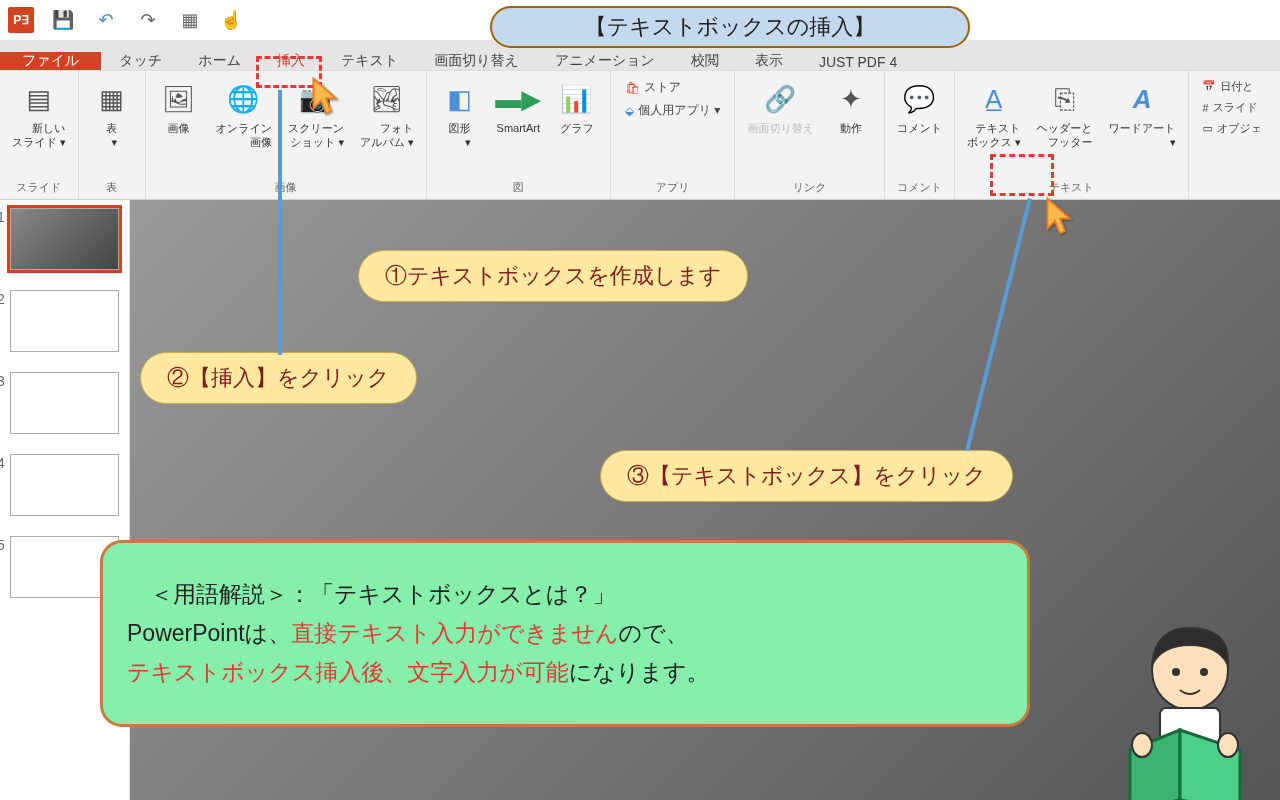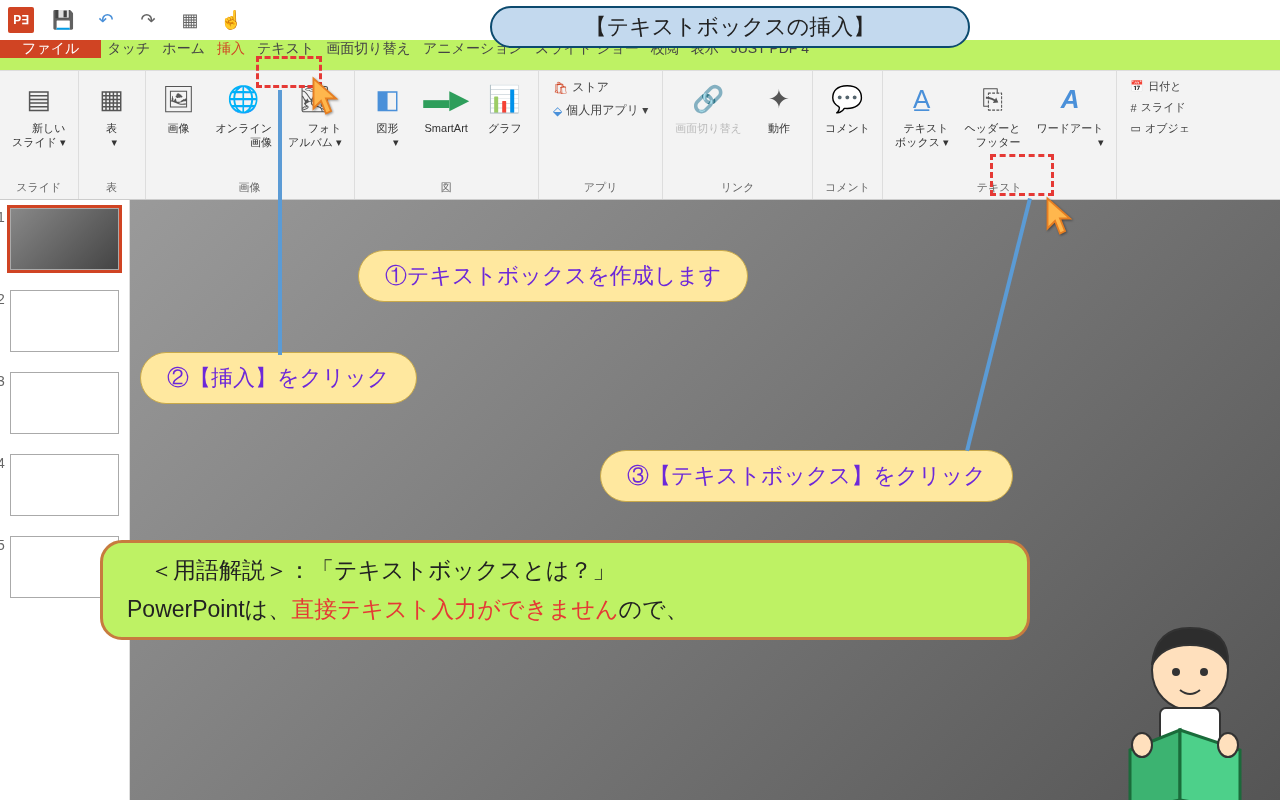--- a/index.html
+++ b/index.html
@@ -1,46 +1,46 @@
 <!DOCTYPE html>
 <html><head>
 <meta charset="utf-8">
 <style>
 *{margin:0;padding:0;box-sizing:border-box;font-family:"Meiryo","MS PGothic",sans-serif}
 body{width:1280px;height:800px;background:#fff;overflow:hidden;position:relative}
 .qat{height:40px;display:flex;align-items:center;padding:0 8px;gap:18px;background:#fff}
 .qat-icon{width:24px;height:24px;color:#666;display:flex;align-items:center;justify-content:center;font-size:18px}
 .pp-logo{width:26px;height:26px;background:#d04423;color:#fff;font-size:12px;font-weight:bold;display:flex;align-items:center;justify-content:center;border-radius:2px}
-.tabs{height:30px;display:flex;align-items:flex-start;background:#bef264}
-.tab{padding:0 6px;display:flex;align-items:center;font-size:14px;color:#444;cursor:pointer}
+.tabs{height:30px;display:flex;align-items:flex-end;background:#e5e5e5}
+.tab{padding:0 18px;display:flex;align-items:center;font-size:14px;color:#444;cursor:pointer}
 .tab-file{background:#d04423;color:#fff;padding:0 22px}
 .tab-active{color:#d04423}
 .ribbon{height:130px;background:#f3f3f3;border-top:1px solid #ddd;border-bottom:1px solid #ccc;display:flex;align-items:stretch}
 .grp{display:flex;flex-direction:column;border-right:1px solid #ddd;padding:4px 6px 2px}
 .grp-items{flex:1;display:flex;align-items:flex-start;gap:4px}
 .grp-label{text-align:center;font-size:11px;color:#666;padding:2px 0}
 .rbtn{display:flex;flex-direction:column;align-items:center;justify-content:flex-start;padding:4px 6px;min-width:54px;cursor:pointer}
 .rbtn-icon{width:36px;height:40px;display:flex;align-items:center;justify-content:center;font-size:26px;color:#555;margin-bottom:2px}
 .rbtn-label{font-size:11px;color:#333;text-align:right;line-height:1.3;white-space:pre-line}
 .vlist{display:flex;flex-direction:column;gap:6px;padding:4px 8px;font-size:12px;color:#444}
 .vlist div{display:flex;align-items:center;gap:4px}
 .red-dash{position:absolute;border:3px dashed #e53935;pointer-events:none}
-.title-pill{position:absolute;top:6px;left:490px;width:480px;height:42px;background:#c3d9ee;border:2px solid #0c4a6e;border-radius:21px;display:flex;align-items:center;justify-content:center;font-size:22px;color:#222}
-.callout{position:absolute;background:#ffe89f;border:1px solid #c9a94a;border-radius:26px;padding:10px 26px;font-size:22px;color:#6d28d9;white-space:nowrap}
+.title-pill{position:absolute;top:6px;left:490px;width:480px;height:42px;background:#c3d9ee;border:2px solid #a16207;border-radius:21px;display:flex;align-items:center;justify-content:center;font-size:22px;color:#222}
+.callout{position:absolute;background:#ffe89f;border:1px solid #c9a94a;border-radius:26px;padding:10px 26px;font-size:22px;color:#7f1d1d;white-space:nowrap}
 .arrow-line{position:absolute;background:#5b9bd5;transform-origin:top left}
 .cursor-icon{position:absolute;width:32px;height:40px}
 .cursor-icon svg{width:100%;height:100%;filter:drop-shadow(1px 1px 1px rgba(0,0,0,.4))}
 .workspace{position:absolute;top:200px;left:0;right:0;bottom:0;display:flex}
 .thumbs{width:130px;background:#fff;border-right:1px solid #ddd;padding:8px 10px}
 .thumb{width:100%;height:62px;background:linear-gradient(135deg,#888,#444);border:1px solid #aaa;margin-bottom:20px;position:relative}
 .thumb.blank{background:#fff}
 .thumb-num{position:absolute;left:-14px;top:0;font-size:14px;color:#666}
 .thumb.sel{outline:3px solid #d04423}
 .canvas{flex:1;background:linear-gradient(135deg,#9a9a9a,#555);position:relative}
-.expl-box{position:absolute;background:#bef264;border:3px solid #c77b3f;border-radius:22px;padding:8px 24px;font-size:23px;line-height:1.7;color:#222}
+.expl-box{position:absolute;background:#86efac;border:3px solid #c77b3f;border-radius:22px;padding:32px 24px;font-size:23px;line-height:1.7;color:#222}
 .expl-box .red{color:#e53935}
 .boy{position:absolute;right:10px;bottom:-10px;width:180px;height:200px}
 </style>
 </head>
 <body>
 
 <div class="qat">
   <div class="pp-logo">P∃</div>
   <div class="qat-icon">💾</div>
   <div class="qat-icon" style="color:#4a90d9">↶</div>
@@ -50,21 +50,20 @@
 </div>
 
 <div class="tabs">
   <div class="tab tab-file">ファイル</div>
   <div class="tab">タッチ</div>
   <div class="tab">ホーム</div>
   <div class="tab tab-active">挿入</div>
   <div class="tab">テキスト</div>
   <div class="tab">画面切り替え</div>
   <div class="tab">アニメーション</div>
-  <div class="tab">スライド ショー</div>
   <div class="tab">校閲</div>
   <div class="tab">表示</div>
   <div class="tab">JUST PDF 4</div>
 </div>
 
 <div class="ribbon">
   <div class="grp">
     <div class="grp-items">
       <div class="rbtn">
         <div class="rbtn-icon">▤</div>
@@ -87,20 +86,25 @@
   <div class="grp">
     <div class="grp-items">
       <div class="rbtn">
           <div class="rbtn-icon">🖼</div>
           <div class="rbtn-label">画像</div>
         </div>
       <div class="rbtn">
           <div class="rbtn-icon">🌐</div>
           <div class="rbtn-label">オンライン
 画像</div>
+        </div>
+      <div class="rbtn">
+          <div class="rbtn-icon">📷</div>
+          <div class="rbtn-label">スクリーン
+ショット ▾</div>
         </div>
       <div class="rbtn">
           <div class="rbtn-icon">🏞</div>
           <div class="rbtn-label">フォト
 アルバム ▾</div>
         </div>
     </div>
     <div class="grp-label">画像</div>
   </div>
   <div class="grp">
@@ -236,20 +240,21 @@
 </div>
 <div class="cursor-icon" style="top:196px;left:1044px">
   <svg viewBox="0 0 24 32">
       <path d="M2 2 L2 26 L8 20 L12 30 L16 28 L12 18 L20 18 Z" fill="#ffb74d" stroke="#e67e22" stroke-width="1.5"></path>
     </svg>
 </div>
 
 <div class="expl-box" style="left:100px;top:540px;width:930px">
   <div style="text-indent:1em">＜用語解説＞：「テキストボックスとは？」</div>
   <div><span>PowerPointは、</span><span class="red">直接テキスト入力ができません</span><span>ので、</span></div>
+  <div><span class="red">テキストボックス挿入後、文字入力が可能</span><span>になります。</span></div>
 </div>
 
 <div class="boy">
   <svg viewBox="0 0 180 200">
     <ellipse cx="100" cy="60" rx="38" ry="40" fill="#ffe0bd" stroke="#333" stroke-width="2"></ellipse>
     <path d="M62 55 Q65 18 100 18 Q140 18 138 55 Q128 35 100 35 Q72 35 62 55" fill="#2d2d2d" stroke="#333" stroke-width="2"></path>
     <circle cx="86" cy="62" r="4" fill="#333"></circle>
       <circle cx="114" cy="62" r="4" fill="#333"></circle>
     <path d="M90 80 Q100 88 110 80" stroke="#333" stroke-width="2" fill="none"></path>
     <rect x="70" y="98" width="60" height="70" fill="#fff" stroke="#333" stroke-width="2" rx="6"></rect>

